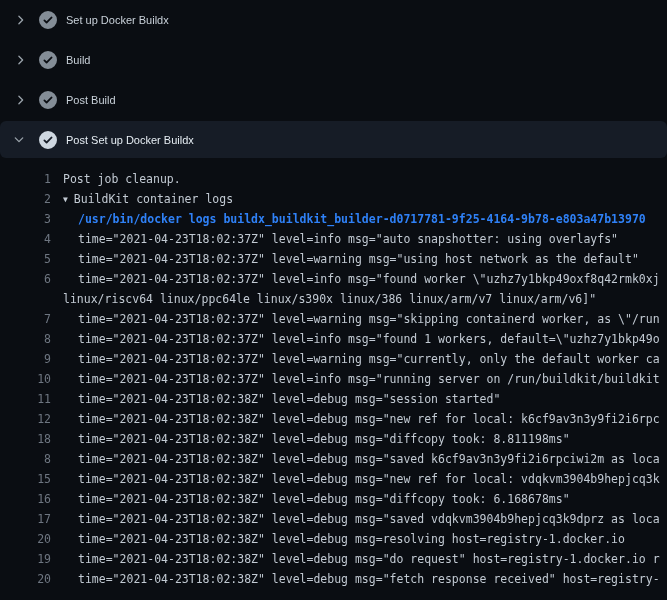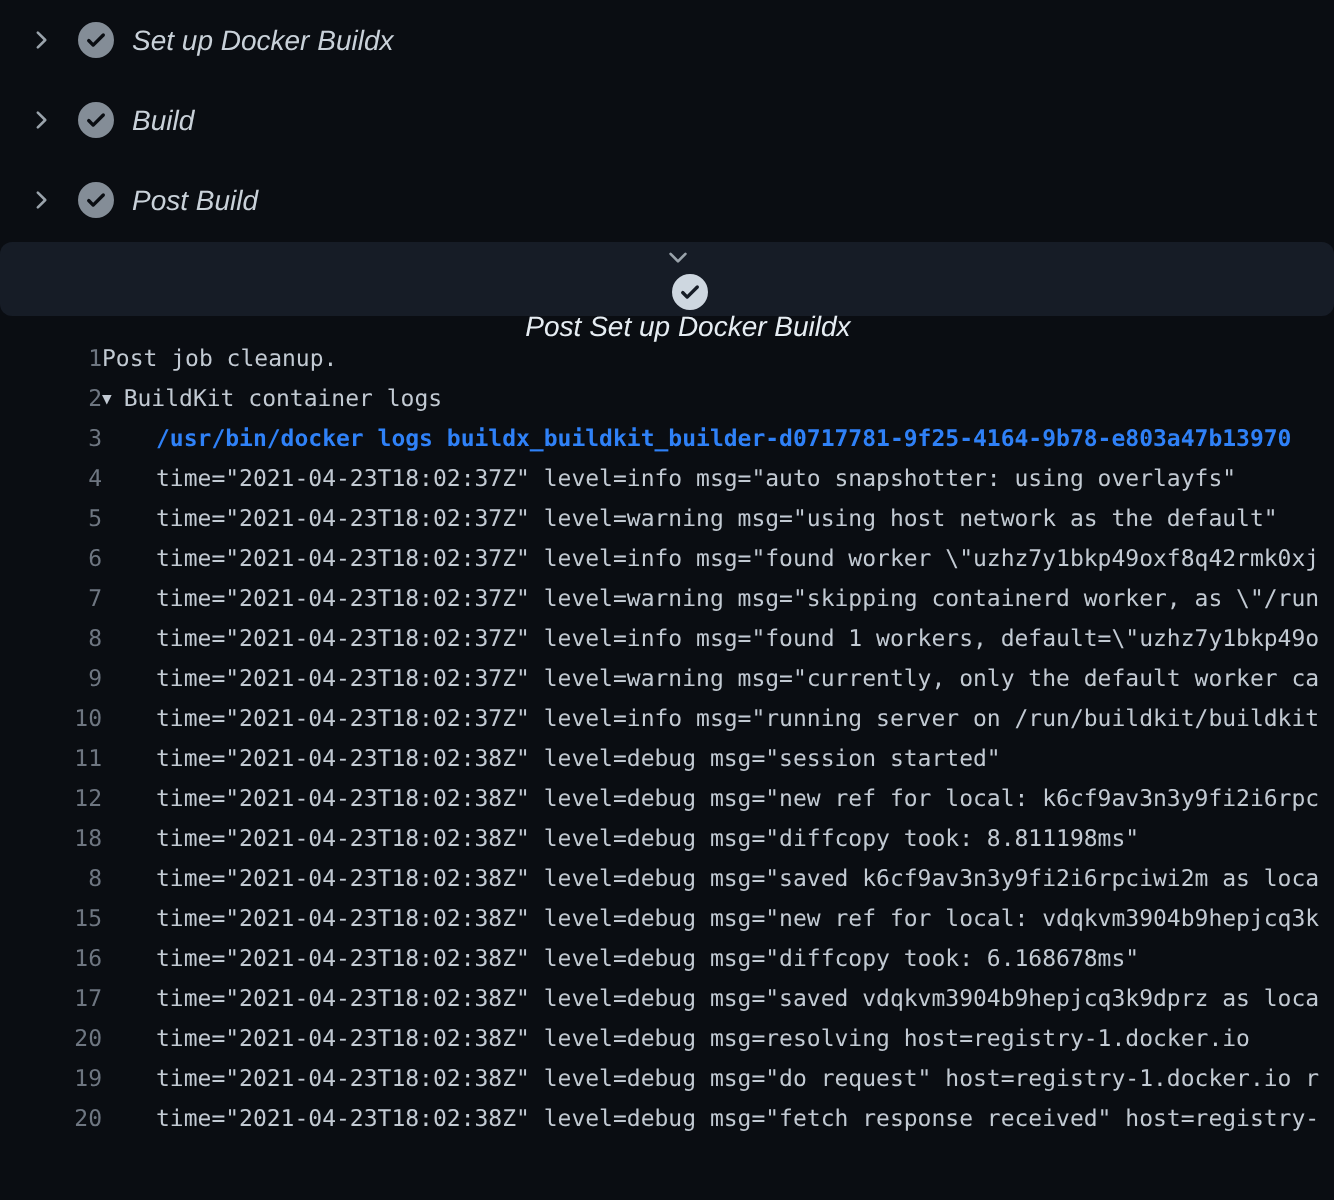--- a/index.html
+++ b/index.html
@@ -17,43 +17,41 @@
     display: flex; align-items: center;
     height: 40px;
     padding-left: 12px;
     box-sizing: border-box;
     cursor: pointer;
   }
   .step-row.expanded {
     height: 37px; margin-top: 1px;
     background: #161c26;
     border-radius: 6px;
-    flex-direction: column;
   }
   .chev {
     width: 16px; height: 16px;
     display: flex; align-items: center; justify-content: center;
     flex: 0 0 16px;
     color: #9aa3ab;
   }
   .chev svg { display: block; }
   .step-row .chev-down { display: none; }
   .step-row.expanded .chev-down { display: block; }
   .check {
     margin-left: 11px;
     width: 18px; height: 18px; flex: 0 0 18px;
     display: flex; align-items: center; justify-content: center;
   }
   .step-row .check svg path { fill: #848d97; }
   .step-row.expanded .check svg path { fill: #ced7e0; }
   .step-title {
     margin-left: 9px;
-    font-size: 14px;
+    font-size: 11px;
     color: #c9d1d9;
-    font-style: italic;
   }
   .step-row.expanded .step-title { color: #e6edf3; }
 
   
   .log {
     padding-top: 11px;
     font-family: "DejaVu Sans Mono", monospace;
     font-size: 11.5px;
     color: #c2cad3;
   }
@@ -62,21 +60,21 @@
     white-space: pre;
     display: flex;
   }
   .ln {
     flex: 0 0 51px; width: 51px;
     text-align: right;
     color: #6e7681;
     cursor: pointer;
     user-select: none;
   }
-  .lt { }           
+  .lt { margin-left: 12px; }           
   .log-row.i1 .lt { margin-left: 27px; } 
   .log-row.command .lt { color: #2f81f7; font-weight: bold; }
   .log-row.group { cursor: pointer; }
   .tri {
     display: inline-block;
     font-size: 8px;
     vertical-align: 1px;
     margin-right: 6px;
     color: #c2cad3;
   }
@@ -169,20 +167,24 @@
   <div class="log-row i1 plain">
     <span class="ln">5</span>
     <span class="lt">time="2021-04-23T18:02:37Z" level=warning msg="using host network as the default"</span>
   </div>
 
   <div class="log-row i1 plain">
     <span class="ln">6</span>
     <span class="lt">time="2021-04-23T18:02:37Z" level=info msg="found worker \"uzhz7y1bkp49oxf8q42rmk0xj</span>
   </div>
 
+  <div class="log-row i0 wrap">
+    <span class="ln"></span>
+    <span class="lt">linux/riscv64 linux/ppc64le linux/s390x linux/386 linux/arm/v7 linux/arm/v6]"</span>
+  </div>
 
   <div class="log-row i1 plain">
     <span class="ln">7</span>
     <span class="lt">time="2021-04-23T18:02:37Z" level=warning msg="skipping containerd worker, as \"/run</span>
   </div>
 
   <div class="log-row i1 plain">
     <span class="ln">8</span>
     <span class="lt">time="2021-04-23T18:02:37Z" level=info msg="found 1 workers, default=\"uzhz7y1bkp49o</span>
   </div>

